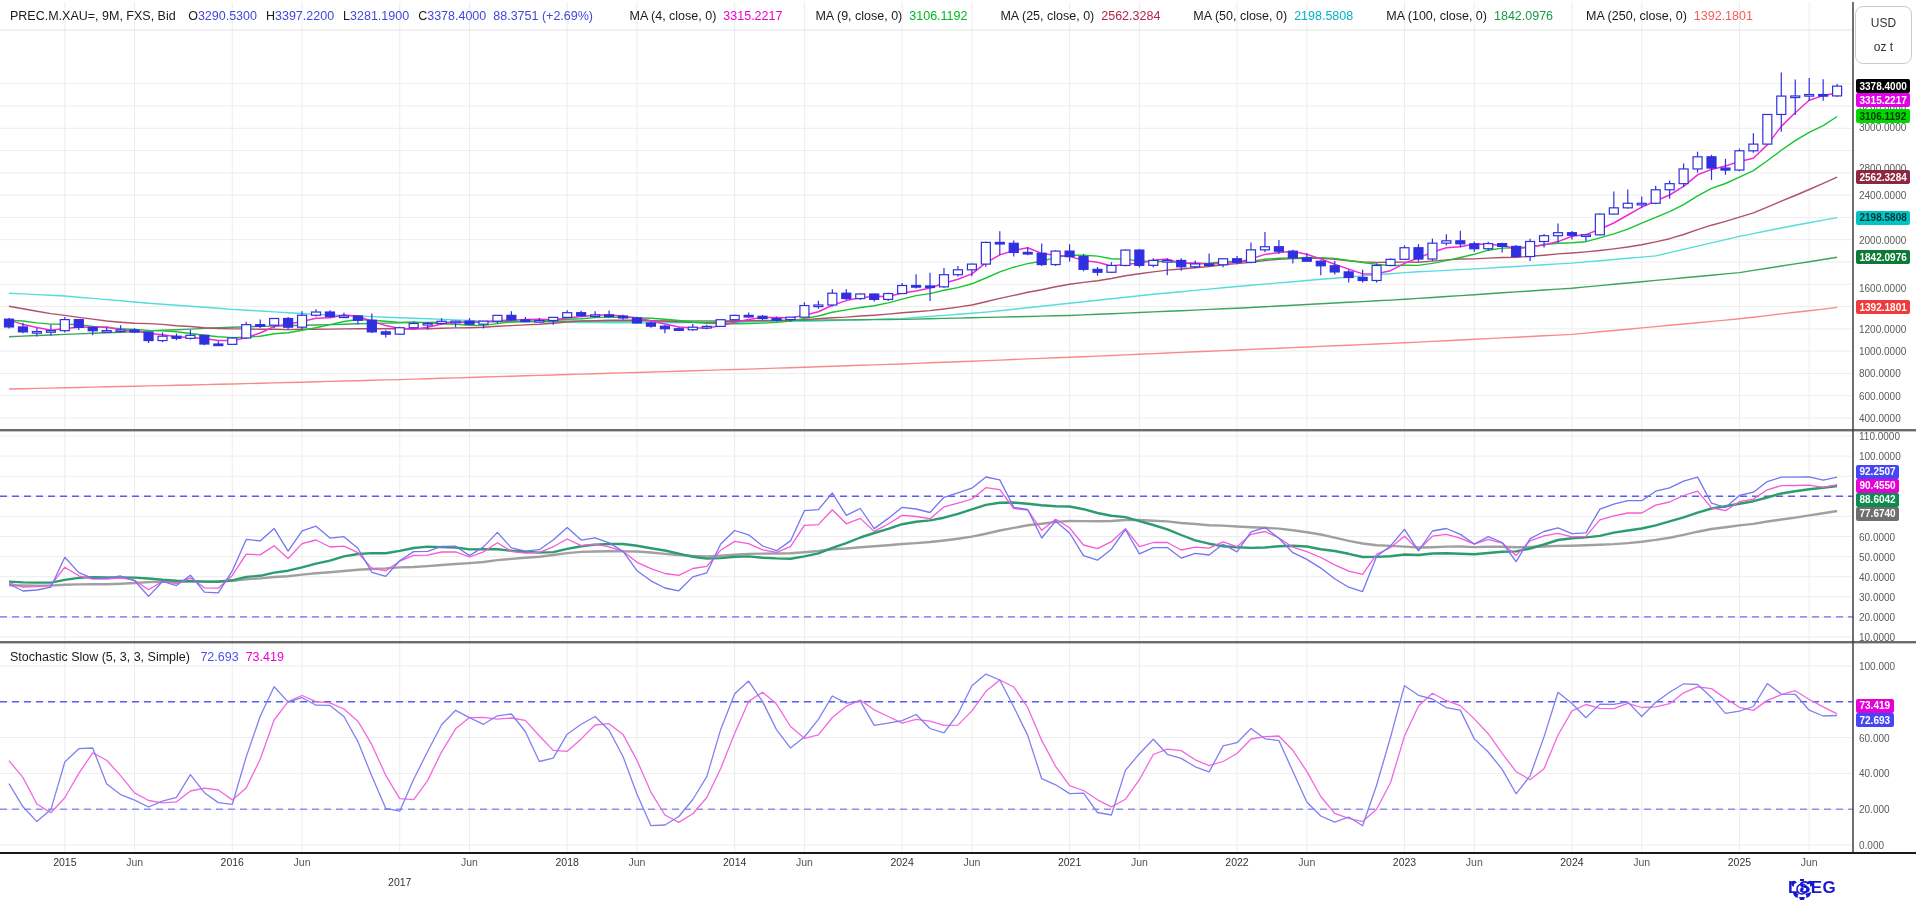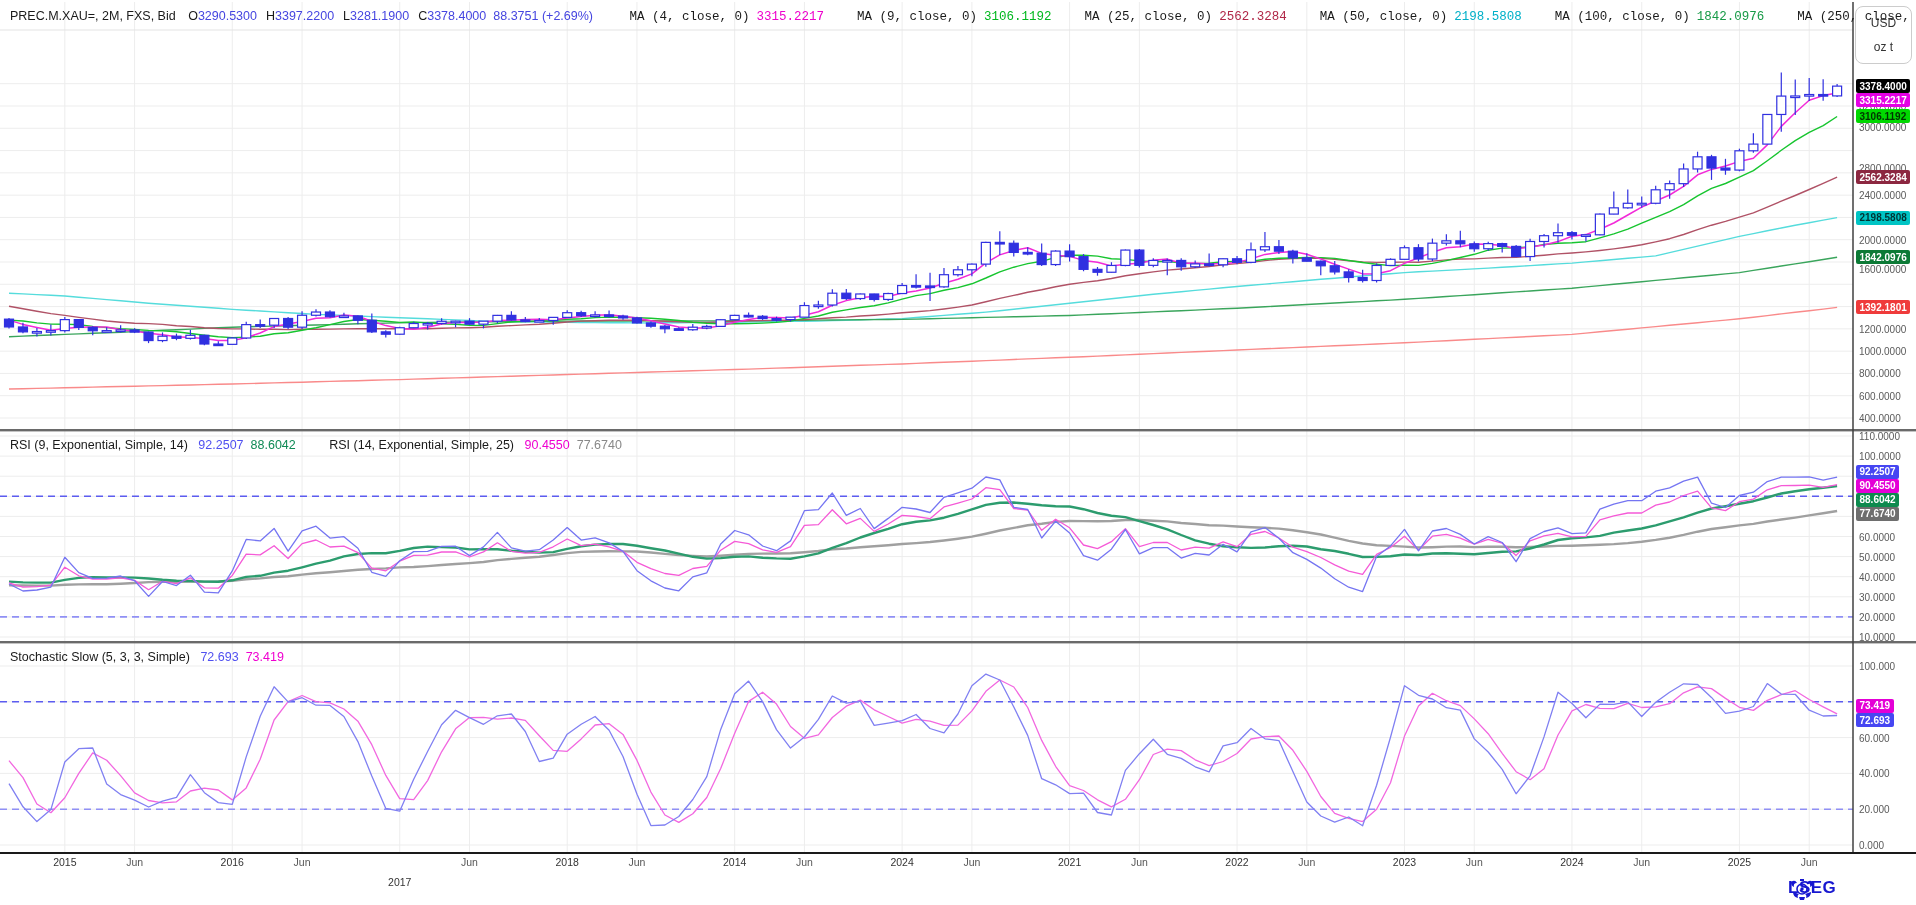--- a/index.html
+++ b/index.html
@@ -2,21 +2,21 @@
 <html><head>
 <meta charset="utf-8">
 <style>
   html,body{margin:0;padding:0;background:#fff;}
   body{width:1916px;height:905px;position:relative;overflow:hidden;
        font-family:"Liberation Sans",sans-serif;-webkit-font-smoothing:antialiased;}
   .root{position:absolute;inset:0;background:#fff;outline:1px solid #ddd;}
   svg{position:absolute;left:0;top:0;}
   .hdr{position:absolute;left:10px;top:5px;height:22px;line-height:22px;font-size:12.5px;color:#1a1a1a;white-space:nowrap;}
   .hdr .num{letter-spacing:0;}
-  .hdr .grp{margin-left:26px;font-family:Liberation Mono, monospace;}
+  .hdr .grp{margin-left:26px;}
   .hdr .vgap{margin-left:7px;}
   .sub-hdr{position:absolute;left:10px;font-size:12.5px;color:#1a1a1a;white-space:nowrap;}
   .sub-hdr .vgap{margin-left:7px;}
   .sub-hdr .grp{margin-left:30px;}
   .axis-label{position:absolute;left:1859px;font-size:10px;color:#5a5a5a;transform:translateY(-50%);white-space:nowrap;}
   .axis-badge{position:absolute;left:1856px;font-size:10px;font-weight:600;padding:1.5px 3.5px;border-radius:2px;transform:translateY(-50%);white-space:nowrap;}
   .x-label{position:absolute;top:856px;font-size:10.5px;color:#555;transform:translateX(-50%);white-space:nowrap;text-align:right;}
   .unit-box{position:absolute;left:1855px;top:6px;width:55px;height:56px;border:1px solid #ccc;border-radius:8px;
             display:flex;flex-direction:column;align-items:center;justify-content:space-evenly;font-size:12px;color:#333;}
   .logo{position:absolute;left:1788px;top:878px;display:flex;align-items:center;gap:4px;color:#1717d0;}
@@ -388,49 +388,43 @@
       </g>
       <g>
         <rect x="0" y="429" width="1916" height="2.4" fill="#6a6a6a"></rect>
         <rect x="0" y="641" width="1916" height="2.4" fill="#6a6a6a"></rect>
         <rect x="0" y="852" width="1916" height="2" fill="#1a1a1a"></rect>
         <line x1="1853" x2="1853" y1="2" y2="852" stroke="#404040" stroke-width="1.5"></line>
       </g>
     </svg>
 
   <div class="hdr">
-    <span>PREC.M.XAU=, 2M, FXS, Bid</span>
+    <span>PREC.M.XAU=, 9M, FXS, Bid</span>
     <span id="ohlc-wrap"><span class="vgap" style="color: rgb(26, 26, 26); margin-left: 9px;">O</span><span class="num" style="color: rgb(69, 69, 224);">3290.5300</span><span class="vgap" style="color: rgb(26, 26, 26); margin-left: 9px;">H</span><span class="num" style="color: rgb(69, 69, 224);">3397.2200</span><span class="vgap" style="color: rgb(26, 26, 26); margin-left: 9px;">L</span><span class="num" style="color: rgb(69, 69, 224);">3281.1900</span><span class="vgap" style="color: rgb(26, 26, 26); margin-left: 9px;">C</span><span class="num" style="color: rgb(69, 69, 224);">3378.4000</span><span class="vgap" style="color: rgb(69, 69, 224);">88.3751 (+2.69%)</span></span>
     <span id="ma-wrap"><span class="grp"><span class="vgap" style="color: rgb(26, 26, 26);">MA (4, close, 0)</span><span class="vgap" style="color: rgb(238, 0, 204);">3315.2217</span></span><span class="grp"><span class="vgap" style="color: rgb(26, 26, 26);">MA (9, close, 0)</span><span class="vgap" style="color: rgb(0, 184, 30);">3106.1192</span></span><span class="grp"><span class="vgap" style="color: rgb(26, 26, 26);">MA (25, close, 0)</span><span class="vgap" style="color: rgb(176, 39, 71);">2562.3284</span></span><span class="grp"><span class="vgap" style="color: rgb(26, 26, 26);">MA (50, close, 0)</span><span class="vgap" style="color: rgb(0, 176, 200);">2198.5808</span></span><span class="grp"><span class="vgap" style="color: rgb(26, 26, 26);">MA (100, close, 0)</span><span class="vgap" style="color: rgb(22, 154, 70);">1842.0976</span></span><span class="grp"><span class="vgap" style="color: rgb(26, 26, 26);">MA (250, close, 0)</span><span class="vgap" style="color: rgb(242, 92, 92);">1392.1801</span></span></span>
   </div>
 
   <div class="unit-box">
     <span>USD</span>
     <span>oz t</span>
   </div>
 
-  <div class="sub-hdr" style="top:438px;">
-    <span>RSI (9, Exponential, Simple, 14)</span>
-    <span id="rsi-left-vals"><span class="vgap" style="color: rgb(80, 80, 240);">92.2507</span><span class="vgap" style="color: rgb(15, 138, 85);">88.6042</span></span>
-    <span class="grp">RSI (14, Exponential, Simple, 25)</span>
-    <span id="rsi-right-vals"><span class="vgap" style="color: rgb(239, 0, 208);">90.4550</span><span class="vgap" style="color: rgb(136, 136, 136);">77.6740</span></span>
-  </div>
 
   <div class="sub-hdr" style="top:650px;">
     <span>Stochastic Slow (5, 3, 3, Simple)</span>
     <span id="stoch-vals"><span class="vgap" style="color: rgb(80, 80, 240);">72.693</span><span class="vgap" style="color: rgb(239, 0, 208);">73.419</span></span>
   </div>
 
   <div id="labels">
       <div class="axis-label" style="top: 106px;">3200.0000</div>
       <div class="axis-label" style="top: 127px;">3000.0000</div>
       <div class="axis-label" style="top: 168px;">2800.0000</div>
       <div class="axis-label" style="top: 195.142px;">2400.0000</div>
       <div class="axis-label" style="top: 239.714px;">2000.0000</div>
-      <div class="axis-label" style="top: 269px;">1600.0000</div>
+      <div class="axis-label" style="top: 288px;">1600.0000</div>
       <div class="axis-label" style="top: 328.856px;">1200.0000</div>
       <div class="axis-label" style="top: 351.142px;">1000.0000</div>
       <div class="axis-label" style="top: 373.427px;">800.0000</div>
       <div class="axis-label" style="top: 395.713px;">600.0000</div>
       <div class="axis-label" style="top: 417.998px;">400.0000</div>
       <div class="axis-label" style="top: 436px;">110.0000</div>
       <div class="axis-label" style="top: 456.1px;">100.0000</div>
       <div class="axis-label" style="top: 516.4px;">70.0000</div>
       <div class="axis-label" style="top: 536.5px;">60.0000</div>
       <div class="axis-label" style="top: 556.6px;">50.0000</div>

